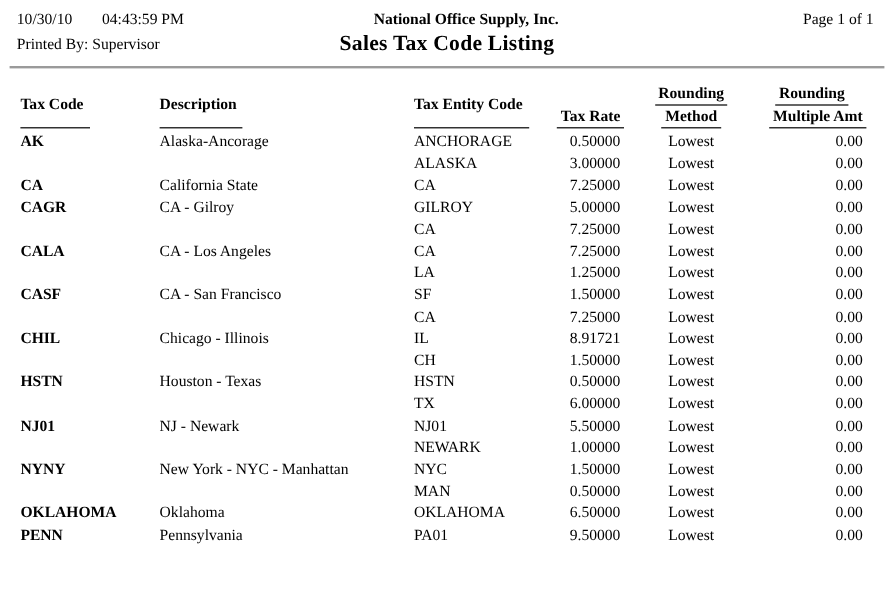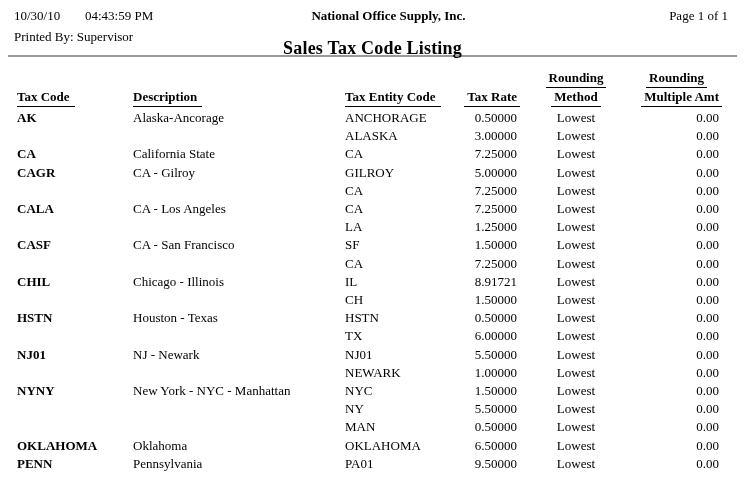--- a/index.html
+++ b/index.html
@@ -12,40 +12,40 @@
   .page { position:relative; width:745px; height:497px; }
 
   
   .hdr { position:relative; height:55px; }
   .hdr-left { position:absolute; left:14px; top:8px; }
   .hdr-line1 { white-space:nowrap; }
   .hdr-date { display:inline-block; width:71px; }
   .hdr-printedby { margin-top:5px; }
   .hdr-center { position:absolute; left:0; right:0; top:8px; text-align:center; }
   .company { font-weight:bold; font-size:13px;padding-left:32px; }
-  .title { font-weight:bold; font-size:18px; margin-top:14px; letter-spacing:0.2px; }
+  .title { font-weight:bold; font-size:18px; margin-top:2px; letter-spacing:0.2px; }
   .hdr-right { position:absolute; right:17px; top:8px; }
 
   .rule { margin:0 8px; height:0; border-top:2px solid #9a9a9a; }
 
   
   table.report {
     border-collapse:collapse; table-layout:fixed;
     margin:6px 23px 0 17px; width:705px;
   }
   col.c1 { width:116px; } col.c2 { width:212px; } col.c3 { width:117px; }
   col.c4 { width:58px; }  col.c5 { width:112px; } col.c6 { width:90px; }
 
   thead th {
     font-weight:bold; text-align:left; vertical-align:bottom;
     height:44px; padding:0 0 2px 0; white-space:nowrap;
   }
   thead th .u {
     display:inline-block; border-bottom:1px solid #000;
-    padding:0 5px 1px 0;
+    padding:0 5px 11px 0;
   }
   th.ralign { text-align:right; }
   th.calign { text-align:center; }
   th.calign .u, th.ralign .u { padding:0 3px 1px 3px;text-align:right; }
   .hdr-stack div { line-height:17px; }
   .mult-round { margin-right:15px; }
 
   tbody td {
     padding:0; line-height:18.2px; height:18.2px;
     white-space:nowrap; overflow:hidden;
@@ -242,28 +242,20 @@
 
   <tr>
     <td class="c1">NYNY</td>
     <td>New York - NYC - Manhattan</td>
     <td>NYC</td>
     <td class="ralign">1.50000</td>
     <td class="calign">Lowest</td>
     <td class="ralign">0.00</td>
   </tr>
 
-  <tr>
-    <td class="c1"></td>
-    <td></td>
-    <td>NY</td>
-    <td class="ralign">5.50000</td>
-    <td class="calign">Lowest</td>
-    <td class="ralign">0.00</td>
-  </tr>
 
   <tr>
     <td class="c1"></td>
     <td></td>
     <td>MAN</td>
     <td class="ralign">0.50000</td>
     <td class="calign">Lowest</td>
     <td class="ralign">0.00</td>
   </tr>
 

